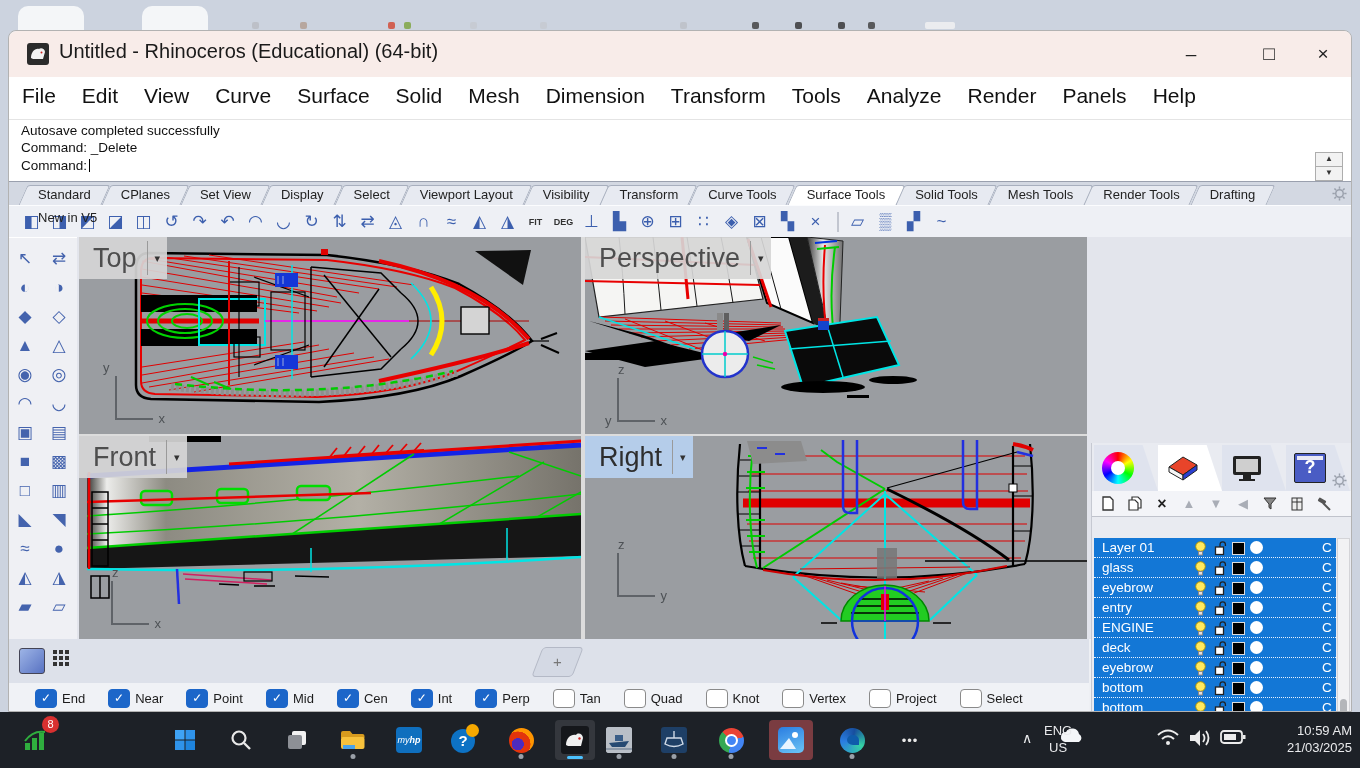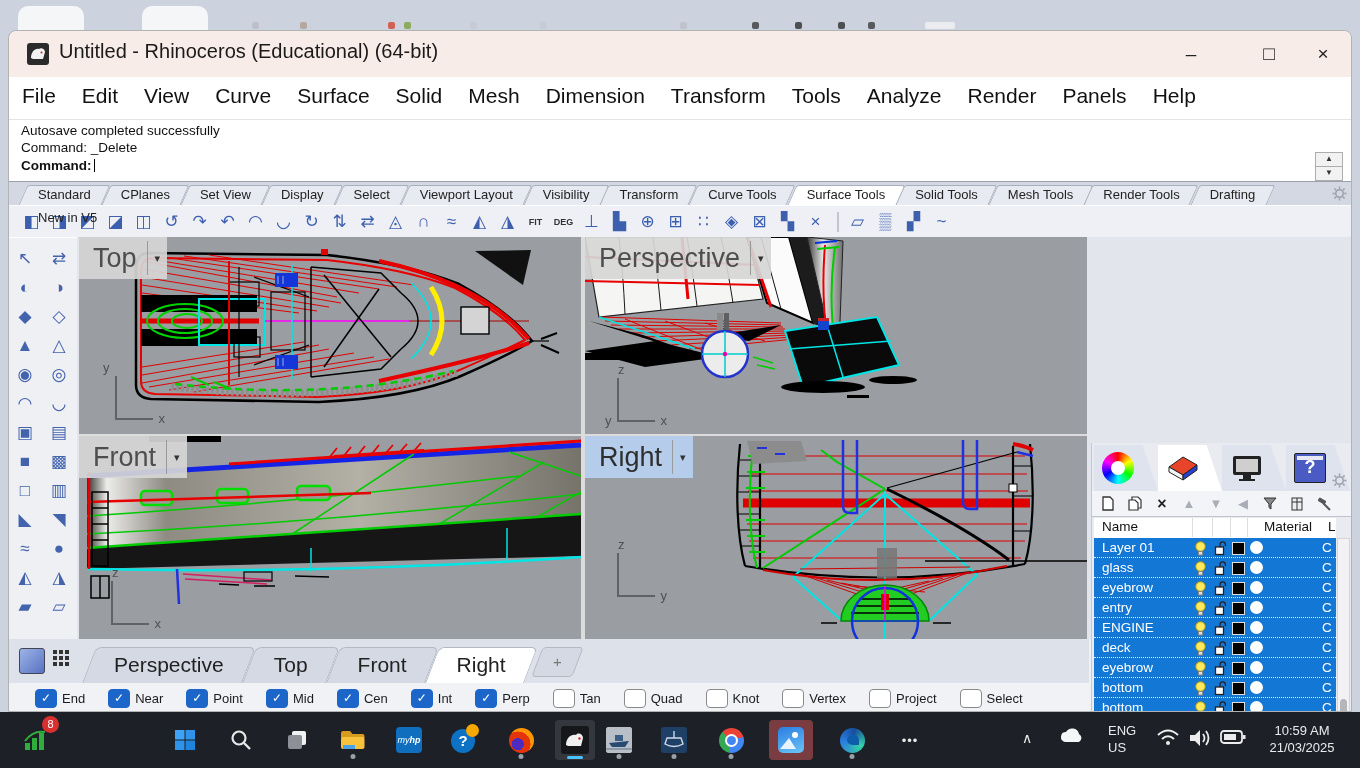--- a/index.html
+++ b/index.html
@@ -142,21 +142,21 @@
       <div class="wbtn" style="right:8px">×</div>
     </div>
 
     <div id="menubar" class="abs">
       
     <span class="menu-item">File</span><span class="menu-item">Edit</span><span class="menu-item">View</span><span class="menu-item">Curve</span><span class="menu-item">Surface</span><span class="menu-item">Solid</span><span class="menu-item">Mesh</span><span class="menu-item">Dimension</span><span class="menu-item">Transform</span><span class="menu-item">Tools</span><span class="menu-item">Analyze</span><span class="menu-item">Render</span><span class="menu-item">Panels</span><span class="menu-item">Help</span></div>
 
     <div id="command-area" class="abs">
       <div class="cmd-line" style="top:3px">Autosave completed successfully</div>
       <div class="cmd-line" style="top:20px">Command: _Delete</div>
-      <div class="cmd-line" style="top:38px;font-weight:bold"><span>Command:</span><span id="cmd-caret"></span></div>
+      <div class="cmd-line" style="top:38px;font-weight:normal"><span>Command:</span><span id="cmd-caret"></span></div>
       <div class="spin" style="top:32px">▲</div>
       <div class="spin" style="top:46px">▼</div>
     </div>
 
     <div id="ribbon-tabs" class="abs">
       <div style="padding-left:14px">
         
       <div class="rtab"><span>Standard</span></div><div class="rtab"><span>CPlanes</span></div><div class="rtab"><span>Set View</span></div><div class="rtab"><span>Display</span></div><div class="rtab"><span>Select</span></div><div class="rtab"><span>Viewport Layout</span></div><div class="rtab"><span>Visibility</span></div><div class="rtab"><span>Transform</span></div><div class="rtab"><span>Curve Tools</span></div><div class="rtab active"><span>Surface Tools</span></div><div class="rtab"><span>Solid Tools</span></div><div class="rtab"><span>Mesh Tools</span></div><div class="rtab"><span>Render Tools</span></div><div class="rtab"><span>Drafting</span></div><div class="rtab"><span>New in V5</span></div></div>
       <svg class="gear" style="right:6px;top:4px;position:absolute" viewBox="0 0 16 16">
         <circle cx="8" cy="8" r="4" fill="none" stroke="#9aa0ac" stroke-width="1.6"></circle>
@@ -821,29 +821,20 @@
               </svg>
             </div>
           <div class="ptool">
               <svg width="15" height="14" viewBox="0 0 15 14">
                 <rect x="1" y="2" width="8" height="4" rx="1" fill="#555" transform="rotate(30 5 4)"></rect>
                 <line x1="6" y1="6" x2="13" y2="13" stroke="#555" stroke-width="2"></line>
               </svg>
             </div>
         </div>
 
-        <div id="layer-header">
-          <span style="position:absolute;left:8px;top:1px">Name</span>
-          <span style="position:absolute;left:170px;top:1px">Material</span>
-          <span style="position:absolute;left:234px;top:1px">L</span>
-          <span style="position:absolute;left:98px;top:0;width:1px;height:19px;background:#ddd"></span>
-          <span style="position:absolute;left:118px;top:0;width:1px;height:19px;background:#ddd"></span>
-          <span style="position:absolute;left:136px;top:0;width:1px;height:19px;background:#ddd"></span>
-          <span style="position:absolute;left:153px;top:0;width:1px;height:19px;background:#ddd"></span>
-        </div>
 
         <div id="layer-list">
 
             <div class="layer-row">
               <span class="lname">Layer 01</span>
               <svg class="cell-ic" style="left:100px" width="13" height="15" viewBox="0 0 13 15">
                 <circle cx="6.5" cy="5.5" r="4.8" fill="#ffe95e" stroke="#a98f00"></circle>
                 <rect x="4.5" y="10.5" width="4" height="3.5" fill="#e0e0e0" stroke="#888"></rect>
               </svg>
               <svg class="cell-ic" style="left:120px" width="13" height="15" viewBox="0 0 13 15">
@@ -991,23 +982,20 @@
             <rect x="8" y="2" width="4" height="4"></rect>
             <rect x="14" y="2" width="4" height="4"></rect>
             <rect x="2" y="8" width="4" height="4"></rect>
             <rect x="8" y="8" width="4" height="4"></rect>
             <rect x="14" y="8" width="4" height="4"></rect>
             <rect x="2" y="14" width="4" height="4"></rect>
             <rect x="8" y="14" width="4" height="4"></rect>
             <rect x="14" y="14" width="4" height="4"></rect>
           </g>
       </svg>
-      <div class="abs" style="left:80px;top:0">
-        
-      <div class="vptab"><span>Perspective</span></div><div class="vptab"><span>Top</span></div><div class="vptab"><span>Front</span></div><div class="vptab active"><span>Right</span></div></div>
       <div id="vptab-add" class="abs" style="left:528px"><span>+</span></div>
     </div>
 
     <div id="osnap-row" class="abs">
 
         <div class="osnap-item checked">
           <span class="oscheck">
             <span class="chk">✓</span>
           </span>
           <span class="oslabel">End</span>
@@ -1205,21 +1193,21 @@
       <div class="dot"></div>
     </div>
     <div class="tbi" style="left:890px;color:#e8e8e8;font-size:13px;letter-spacing:1px">•••</div>
 
     <div class="tray" style="left:1022px;top:18px;font-size:14px">∧</div>
     <div class="tray" style="left:1058px;top:14px">
       <svg width="28" height="20" viewBox="0 0 28 20">
           <path d="M7,16 a5,5 0 0 1 1,-9.9 a7,7 0 0 1 13,1.9 a4.5,4.5 0 0 1 0,8 z" fill="#f4f6f8"></path>
         </svg>
     </div>
-    <div class="tray" style="left:1108px;top:10px;line-height:17px">
+    <div class="tray" style="left:1044px;top:10px;text-align:center;line-height:17px">
       <div>ENG</div>
       <div>US</div>
     </div>
     <div class="tray" style="left:1156px;top:16px">
       <svg width="24" height="20" viewBox="0 0 24 20">
           <g fill="none" stroke="#ececec" stroke-width="2">
             <path d="M2,7 Q12,-2 22,7"></path>
             <path d="M6,11 Q12,5.5 18,11"></path>
           </g>
           <circle cx="12" cy="15" r="2" fill="#ececec"></circle>
@@ -1234,18 +1222,18 @@
           </g>
         </svg>
     </div>
     <div class="tray" style="left:1220px;top:17px">
       <svg width="26" height="16" viewBox="0 0 26 16">
           <rect x="1" y="2" width="21" height="12" rx="3" fill="none" stroke="#ececec" stroke-width="1.8"></rect>
           <rect x="23" y="6" width="2.5" height="4" fill="#ececec"></rect>
           <rect x="4" y="5" width="12" height="6" fill="#ececec"></rect>
         </svg>
     </div>
-    <div class="tray" style="left:1252px;top:10px;width:100px;text-align:center;line-height:17px;padding-right:8px">
+    <div class="tray" style="left:1252px;top:10px;width:100px;text-align:right;line-height:17px;padding-right:8px">
       <div>10:59 AM</div>
       <div>21/03/2025</div>
     </div>
   </div>
 </div>
 
 </body></html>

